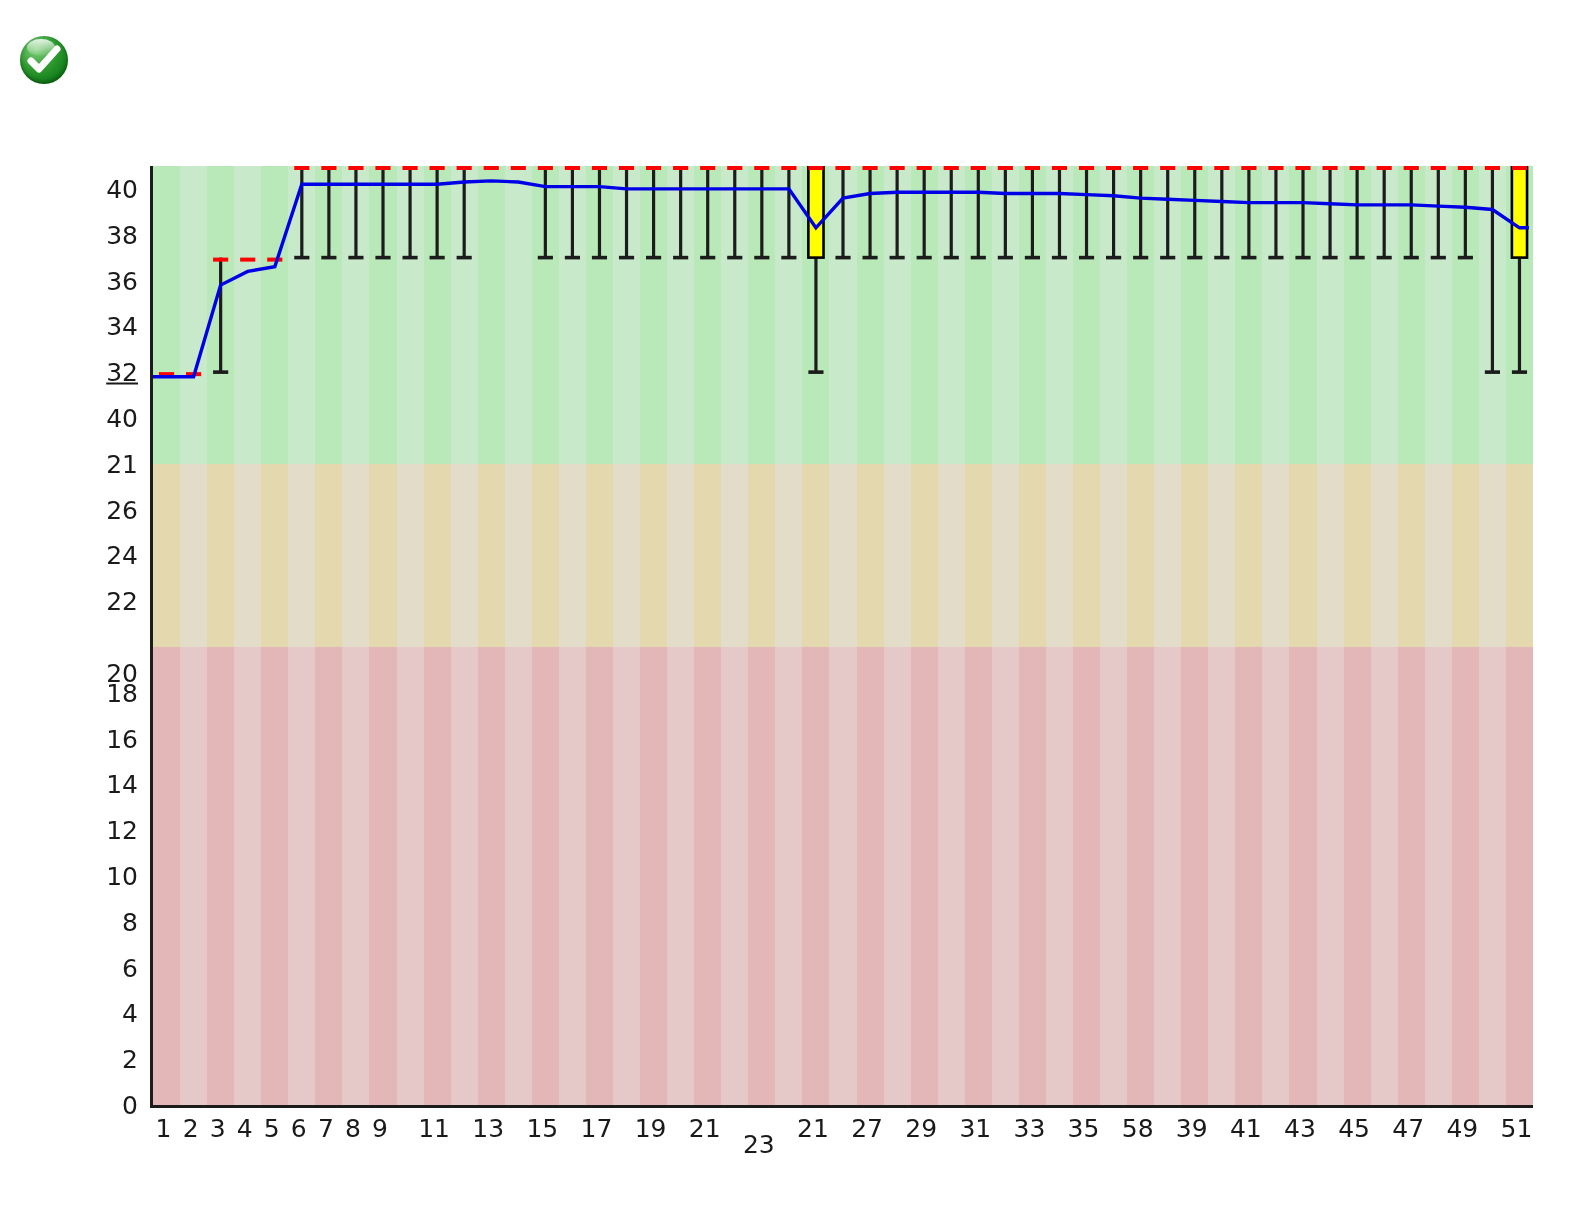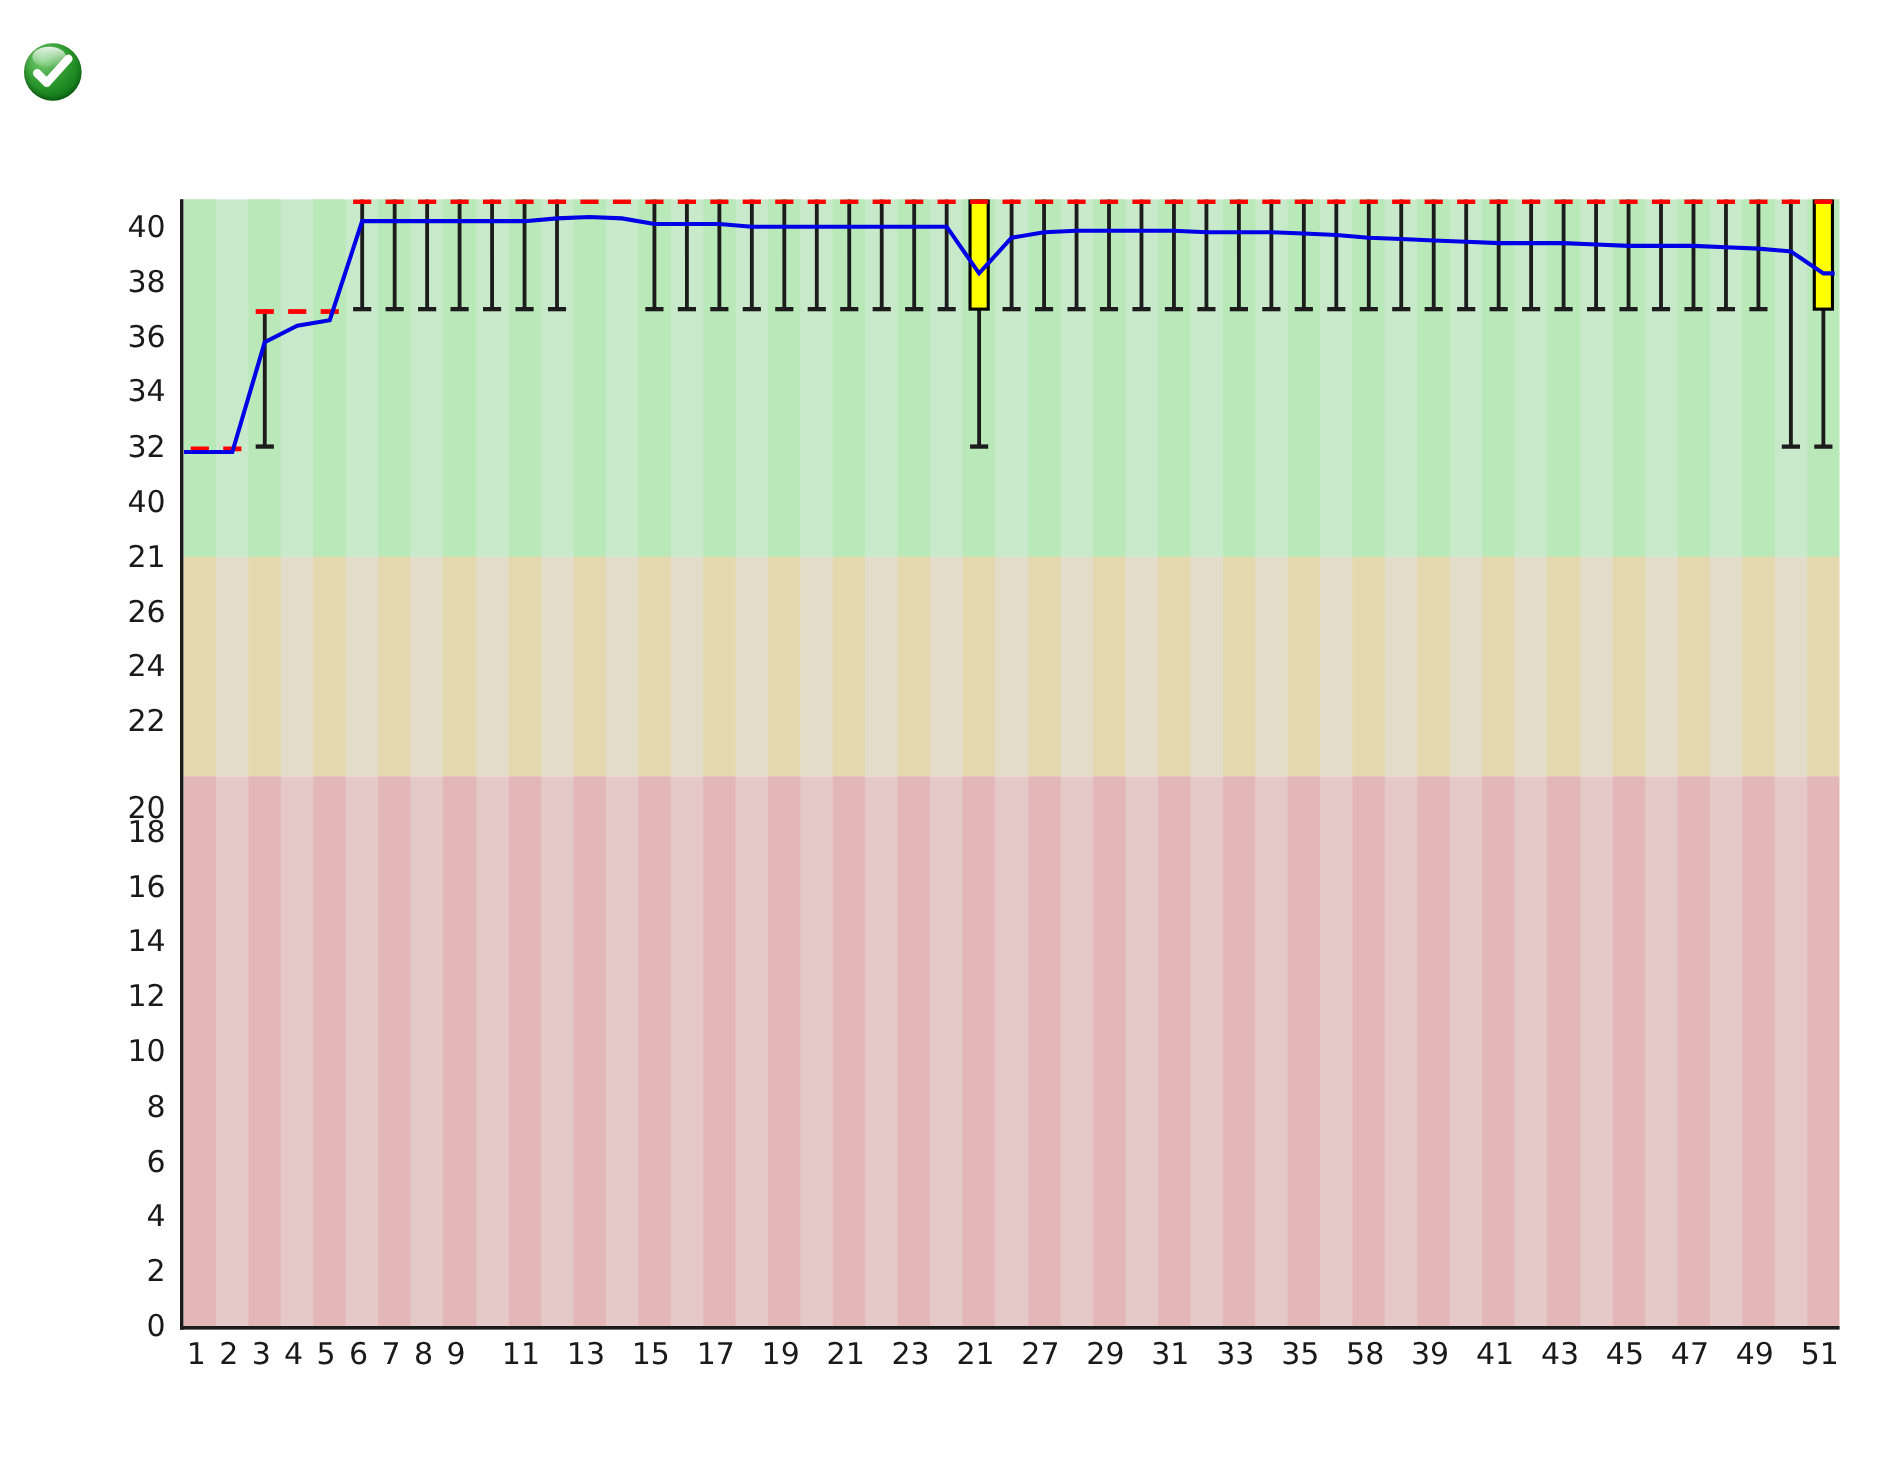--- a/index.html
+++ b/index.html
@@ -422,21 +422,21 @@
       <div class="ylab" style="left: 18px; top: 712.171px;">12</div>
       <div class="ylab" style="left: 18px; top: 666.366px;">14</div>
       <div class="ylab" style="left: 18px; top: 620.561px;">16</div>
       <div class="ylab" style="left: 18px; top: 574.756px;">18</div>
       <div class="ylab" style="left: 18px; top: 555px;">20</div>
       <div class="ylab" style="left: 18px; top: 483.146px;">22</div>
       <div class="ylab" style="left: 18px; top: 437.341px;">24</div>
       <div class="ylab" style="left: 18px; top: 391.537px;">26</div>
       <div class="ylab" style="left: 18px; top: 345.732px;">21</div>
       <div class="ylab" style="left: 18px; top: 299.927px;">40</div>
-      <div class="ylab" style="left: 18px; top: 254.122px;">32</div>
+      <div class="ylab" style="left: 18px; top: 254.122px; text-decoration: underline;">32</div>
       <div class="ylab" style="left: 18px; top: 208.317px;">34</div>
       <div class="ylab" style="left: 18px; top: 162.512px;">36</div>
       <div class="ylab" style="left: 18px; top: 116.707px;">38</div>
       <div class="ylab" style="left: 18px; top: 70.9024px;">40</div>
     </div>
   <div id="x-axis-labels">
       <div class="xlab" style="left: 163.529px;">1</div>
       <div class="xlab" style="left: 190.588px;">2</div>
       <div class="xlab" style="left: 217.647px;">3</div>
       <div class="xlab" style="left: 244.706px;">4</div>
@@ -444,21 +444,21 @@
       <div class="xlab" style="left: 298.824px;">6</div>
       <div class="xlab" style="left: 325.882px;">7</div>
       <div class="xlab" style="left: 352.941px;">8</div>
       <div class="xlab" style="left: 380px;">9</div>
       <div class="xlab" style="left: 434.118px;">11</div>
       <div class="xlab" style="left: 488.235px;">13</div>
       <div class="xlab" style="left: 542.353px;">15</div>
       <div class="xlab" style="left: 596.471px;">17</div>
       <div class="xlab" style="left: 650.588px;">19</div>
       <div class="xlab" style="left: 704.706px;">21</div>
-      <div class="xlab" style="left: 758.824px;">23</div>
+      <div class="xlab" style="left: 758.824px; margin-top: 16px;">23</div>
       <div class="xlab" style="left: 812.941px;">21</div>
       <div class="xlab" style="left: 867.059px;">27</div>
       <div class="xlab" style="left: 921.176px;">29</div>
       <div class="xlab" style="left: 975.294px;">31</div>
       <div class="xlab" style="left: 1029.41px;">33</div>
       <div class="xlab" style="left: 1083.53px;">35</div>
       <div class="xlab" style="left: 1137.65px;">58</div>
       <div class="xlab" style="left: 1191.76px;">39</div>
       <div class="xlab" style="left: 1245.88px;">41</div>
       <div class="xlab" style="left: 1300px;">43</div>

